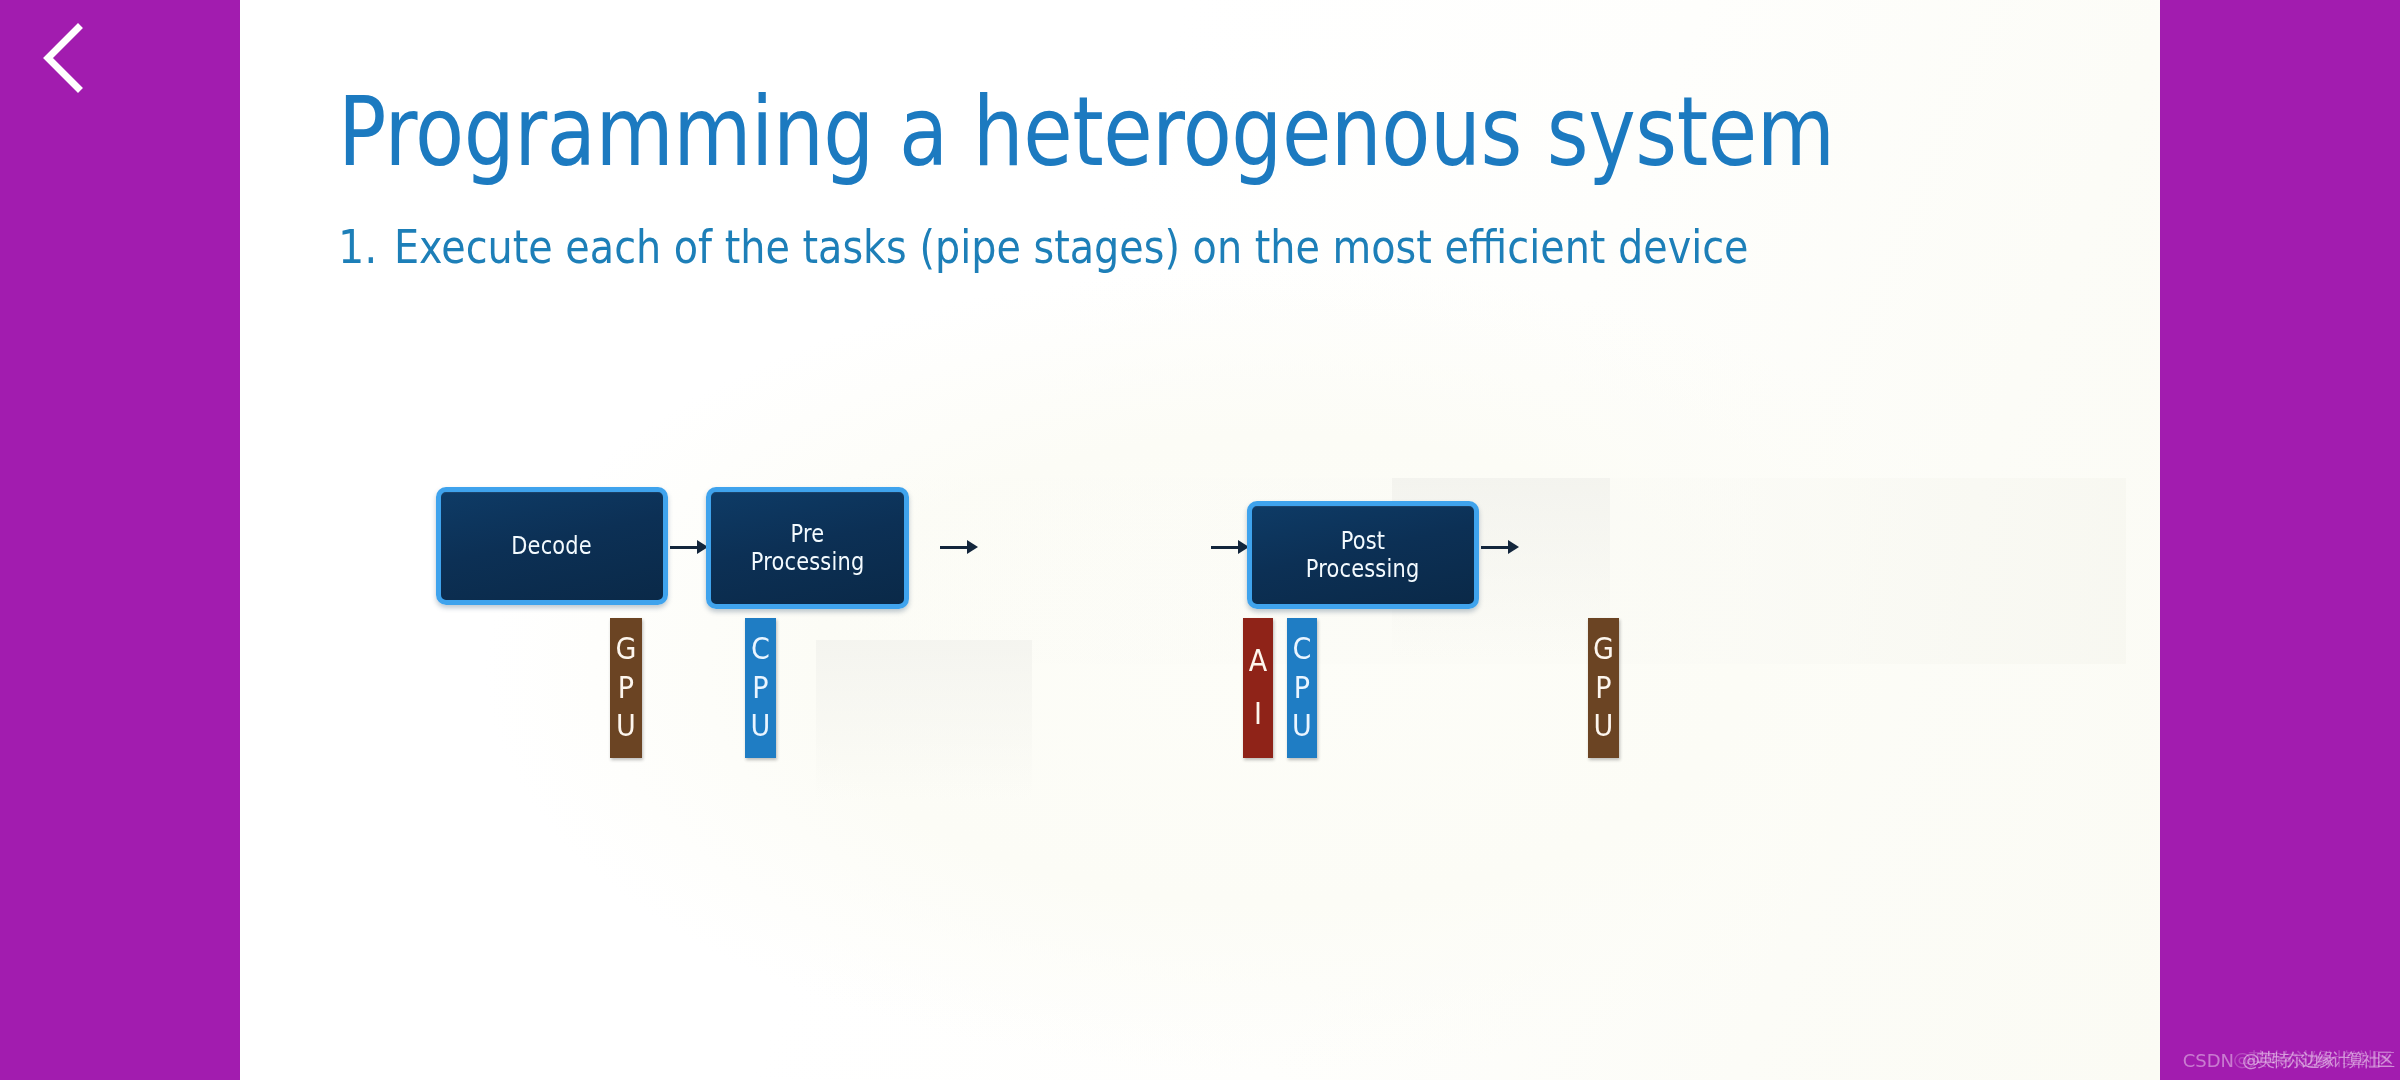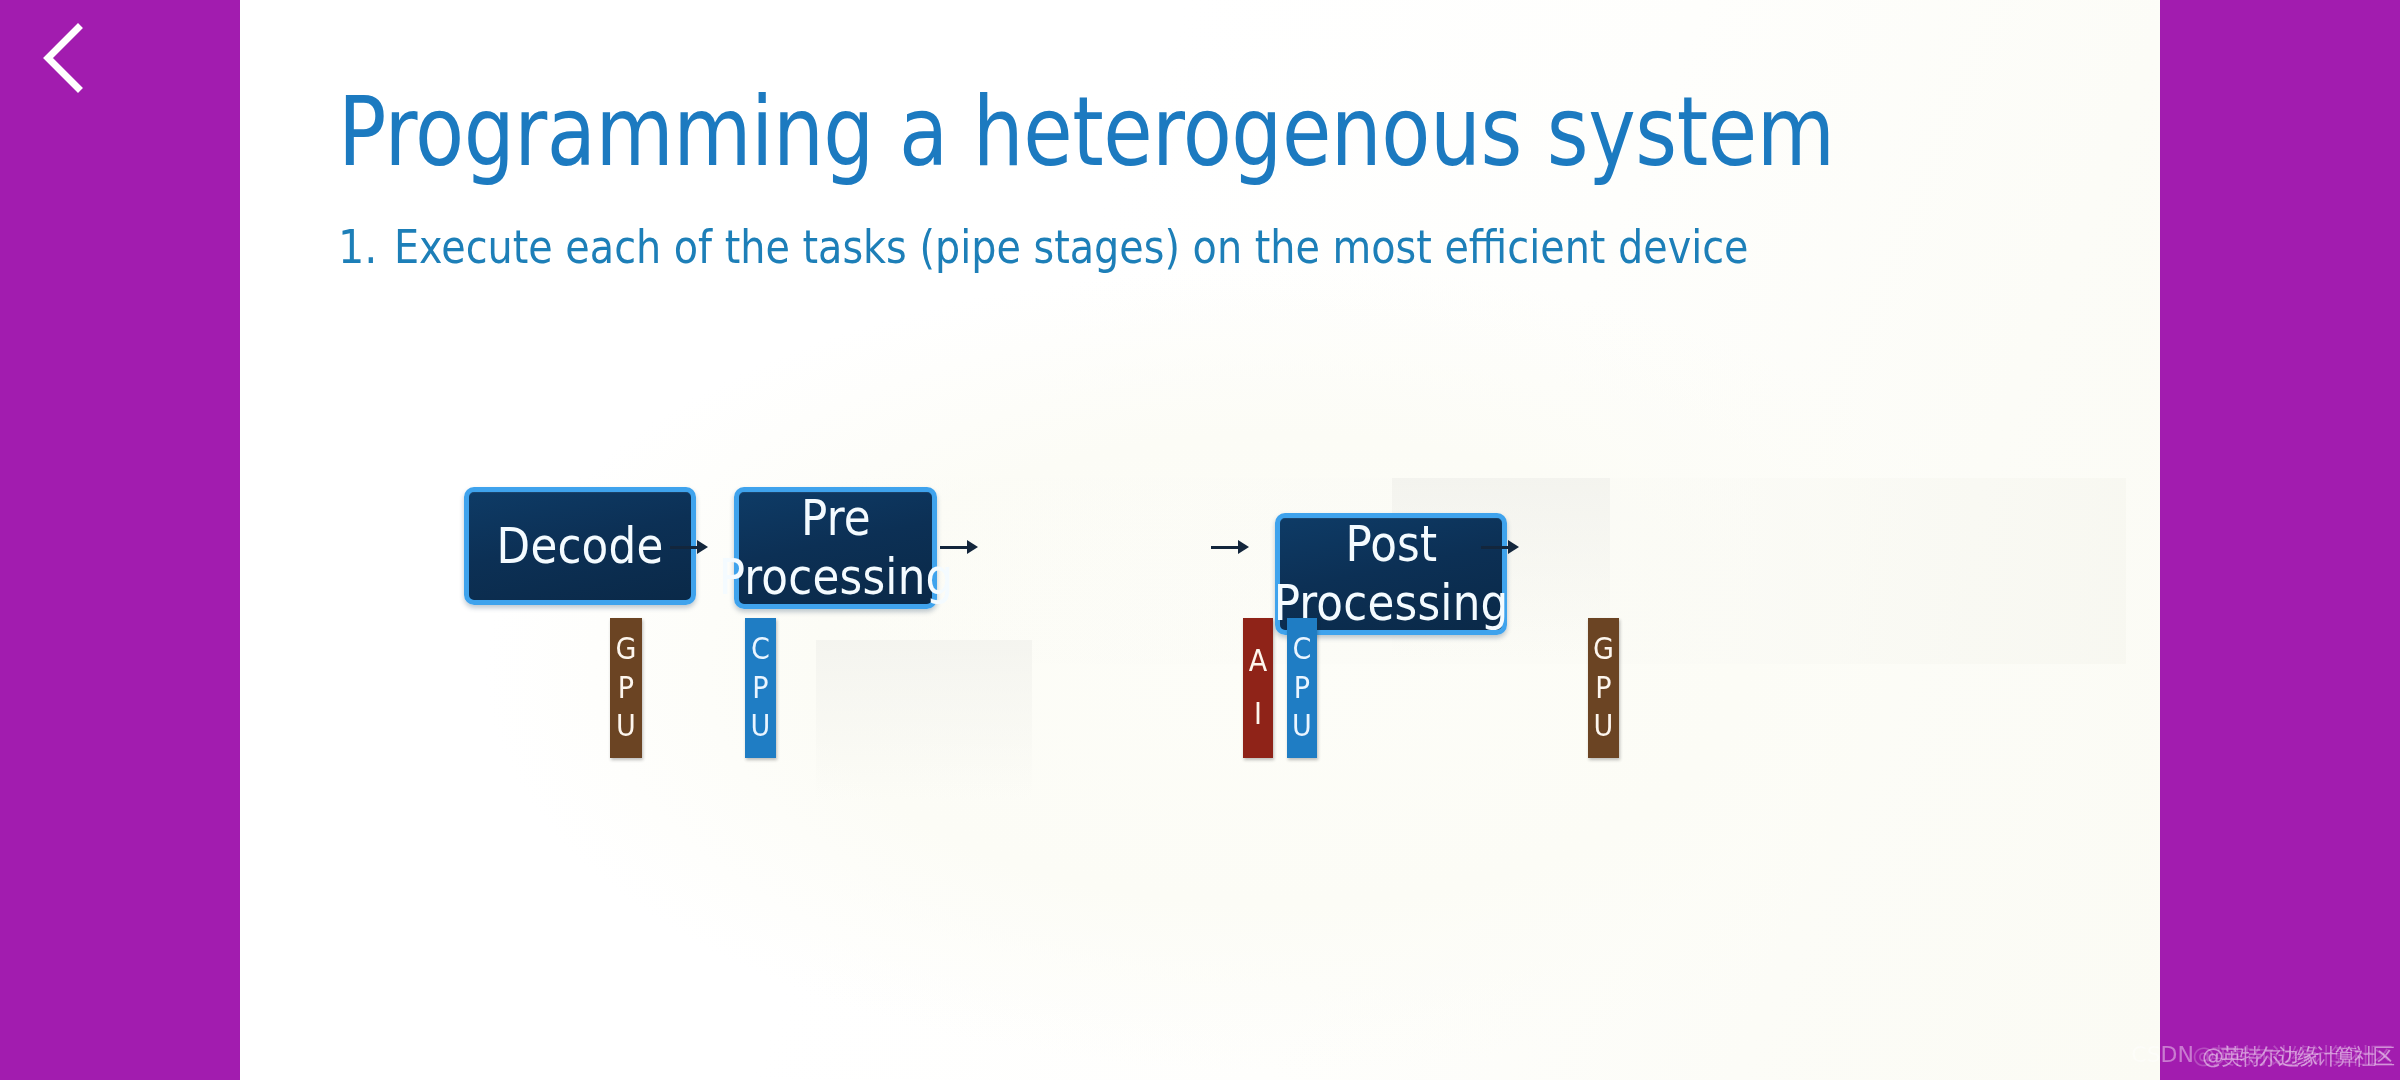--- a/index.html
+++ b/index.html
@@ -105,27 +105,26 @@
     position:absolute;
     background:linear-gradient(168deg, #0e3b66 0%, #0c3055 46%, #0a2948 100%);
     border:5px solid #3fa3ed;
     border-radius:10px;
     box-shadow:0 3px 5px rgba(30,60,95,.28), inset 0 1px 0 rgba(255,255,255,.06);
     display:flex;
     align-items:center;
     justify-content:center;
     text-align:center;
     color:#f4fbff;
-    font-size:50px;
+    font-size:24px;
     line-height:1.18;
     font-weight:400;
     font-family:"DejaVu Sans Condensed","Liberation Sans", sans-serif;
     letter-spacing:.2px;
     padding:17px 6px;
-    margin-left:28px;
   }
   .stage-box span { display:block; transform:scaleX(0.97); }
 
   .arrow {
     position:absolute;
     height:20px;
     display:flex;
     align-items:center;
   }
   .arrow .shaft {
@@ -154,24 +153,24 @@
     font-family:"DejaVu Sans Condensed","Liberation Sans", sans-serif;
     box-shadow:1px 2px 3px rgba(40,40,40,.3);
   }
   .device-bar .ch { display:block; }
 
   
   #watermark {
     position:absolute;
     right:8px; bottom:8px;
     display:flex;
-    align-items:flex-start;
+    align-items:center;
     gap:8px;
     color:rgba(255,255,255,.42);
-    font-size:22px;
+    font-size:18px;
     font-family:"DejaVu Sans","Liberation Sans", sans-serif;
     white-space:nowrap;
     z-index:40;
   }
   #watermark .wm-cn {
     color:rgba(255,255,255,.5);
     letter-spacing:-3px;
   }
   
   #watermark .wm-ghost {
@@ -247,21 +246,21 @@
       <div class="arrow" style="left:971px; top:537px; width:38px;">
         <div class="shaft"></div>
         <div class="head"></div>
       </div>
 
       <div class="device-bar" style="left:1003px; top:618px; width:30px; height:140px; background:#8f2318; justify-content:center; gap:16px;">
         <span class="ch">A</span>
         <span class="ch">I</span>
       </div>
 
-      <div class="stage-box" style="left:1007px; top:513px; width:232px; height:122px; flex-direction:column;">
+      <div class="stage-box" style="left:1007px; top:501px; width:232px; height:108px; flex-direction:column;">
         <span>Post</span>
         <span>Processing</span>
       </div>
 
       <div class="arrow" style="left:1241px; top:537px; width:38px;">
         <div class="shaft"></div>
         <div class="head"></div>
       </div>
 
       <div class="device-bar" style="left:1047px; top:618px; width:30px; height:140px; background:#1f7dc4; color:#eaf5ff;">

